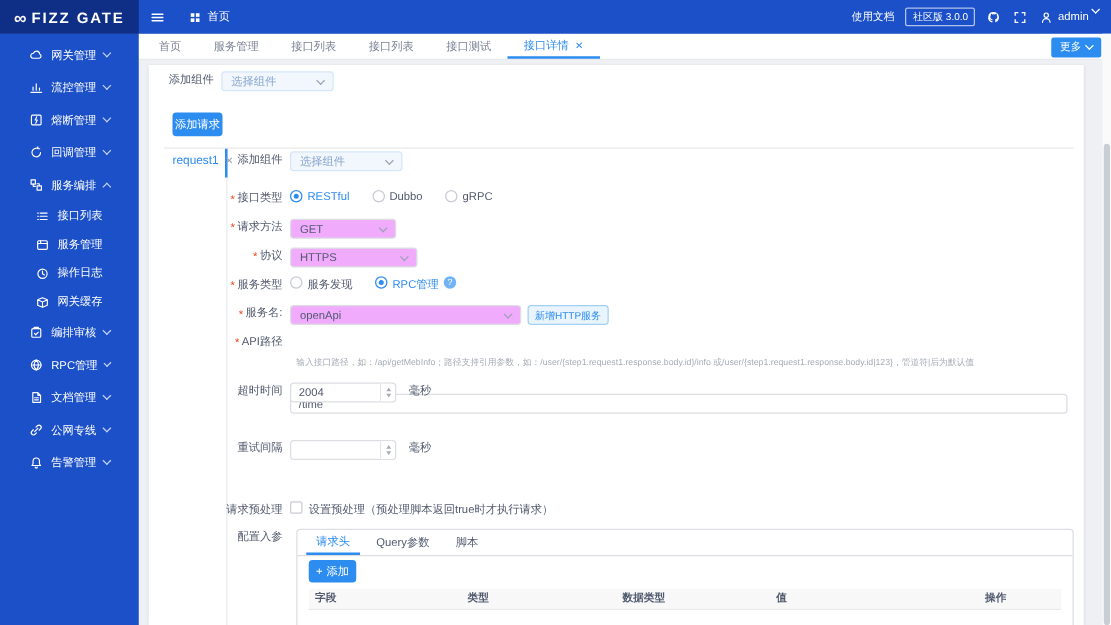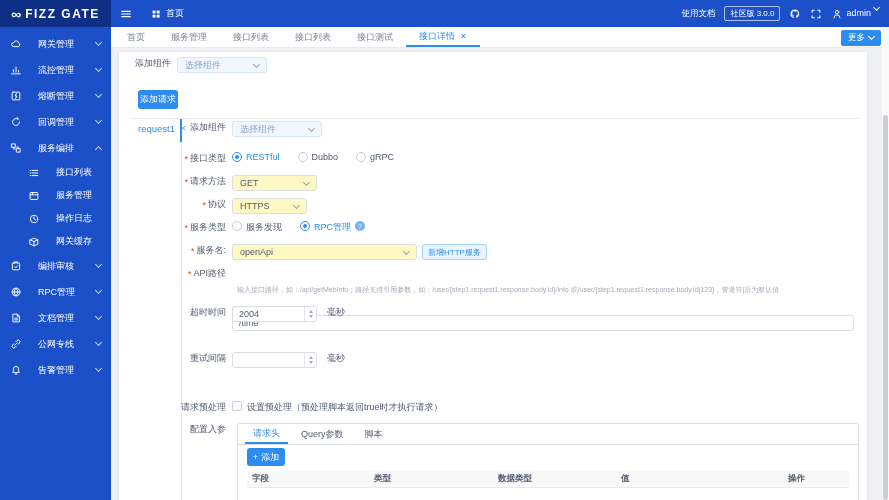--- a/index.html
+++ b/index.html
@@ -15,39 +15,39 @@
   .home-chip{display:flex;align-items:center;gap:4px;margin-left:18px;font-size:9px;cursor:pointer}
   .top-right{margin-left:auto;display:flex;align-items:center;gap:9px;padding-right:10px;font-size:8.5px}
   .badge{border:1px solid rgba(255,255,255,.65);border-radius:2px;padding:1px 5px;font-size:8px;white-space:nowrap}
   .userbox{display:flex;align-items:flex-start;gap:3px;cursor:pointer;font-size:9px}
   .chev{display:inline-block;width:5px;height:5px;border-right:1px solid currentColor;border-bottom:1px solid currentColor;transform:rotate(45deg);margin-top:-3px}
   .chev.up{transform:rotate(-135deg);margin-top:3px}
   svg.ti{width:12px;height:12px;display:block}
 
   
   .sidebar{position:absolute;left:0;top:27px;width:111px;bottom:0;background:#1c50c8;color:#fff;padding-top:4px;z-index:5}
-  .sitem{height:26px;display:flex;align-items:center;padding:0 10px;font-size:9px;gap:16px;cursor:pointer;white-space:nowrap}
+  .sitem{height:26px;display:flex;align-items:center;padding:0 23px;font-size:9px;gap:6px;cursor:pointer;white-space:nowrap}
   .sitem .schev{margin-left:auto;opacity:.75;color:#fff}
   .ssub .sitem{height:23px;padding-left:28px}
   svg.si{width:12px;height:12px;flex:none;stroke:#fff;fill:none;stroke-width:1.1;stroke-linecap:round;stroke-linejoin:round}
 
   
   .main{position:absolute;left:111px;top:27px;right:0;bottom:0}
   .tabbar{position:absolute;left:0;top:0;right:0;height:21px;background:#fff;border-bottom:1px solid #e8eaec;display:flex;align-items:stretch;padding-left:3px}
   .tab{display:flex;align-items:center;padding:0 13px;font-size:9px;color:#7a8293;cursor:pointer}
   .tab.active{color:#2d8cf0;border-bottom:2px solid #2d8cf0}
   .tclose{margin-left:5px;font-size:8px;color:#2d8cf0;cursor:pointer}
   .more-btn{position:absolute;right:8px;top:2.5px;width:40px;height:16px;background:#2d8cf0;color:#fff;font-size:8.5px;border-radius:2px;display:flex;align-items:center;justify-content:center;gap:4px;cursor:pointer;border:none;font-family:inherit}
   .card{position:absolute;left:8px;top:25px;width:748px;bottom:0;background:#fff;box-shadow:0 1px 3px rgba(0,0,0,.10);overflow:hidden}
 
   
   .frow{position:absolute;display:flex;align-items:flex-start;font-size:9px;color:#515a6e}
   .flabel{width:113px;flex:none;display:flex;justify-content:flex-end;align-items:center;gap:2px;padding-right:6px}
   .star{color:#ed4014}
-  .sel{height:16px;border:1px solid #dcdee2;border-radius:3px;background:#fef9c3;display:flex;align-items:center;justify-content:space-between;padding:0 7px;font-size:9px;color:#515a6e;cursor:pointer}
+  .sel{height:16px;border:1px solid #dcdee2;border-radius:3px;background:#f0abfc;display:flex;align-items:center;justify-content:space-between;padding:0 7px;font-size:9px;color:#515a6e;cursor:pointer}
   .sel .chev{color:#9aa2b1;margin-top:-2px}
   .sel.lite{background:#f1f7fd;border-color:#d5e6f8;color:#87a4ce}
   .inp{height:16px;border:1px solid #dcdee2;border-radius:3px;background:#fff;font-size:9px;color:#515a6e;padding:0 6px;font-family:inherit;outline:none;width:100%}
   .numwrap{position:relative;width:85px;height:16px;flex:none}
   .numwrap .inp{padding-right:16px}
   .spin{position:absolute;right:1px;top:1px;bottom:1px;width:12px;border-left:1px solid #e4e6ea;display:flex;flex-direction:column;align-items:center;justify-content:center;gap:2px;cursor:pointer;background:#fff;border-radius:0 3px 3px 0}
   .tri-up{width:0;height:0;border-left:2.5px solid transparent;border-right:2.5px solid transparent;border-bottom:3px solid #a6abb5}
   .tri-dn{width:0;height:0;border-left:2.5px solid transparent;border-right:2.5px solid transparent;border-top:3px solid #a6abb5}
   .radio{width:10px;height:10px;border:1px solid #c9ccd4;border-radius:50%;background:#fff;flex:none;position:relative;cursor:pointer}
   .radio.on{border-color:#2d8cf0}
@@ -313,21 +313,21 @@
           <span>GET</span>
           <span class="chev"></span>
         </div>
       </div>
 
       <div class="frow" style="top:146px;left:0;height:16px">
         <span class="flabel">
             <span class="star">*</span>
             <span>协议</span>
           </span>
-        <div class="sel" style="width:75px">
+        <div class="sel" style="width:102px">
           <span>HTTPS</span>
           <span class="chev"></span>
         </div>
       </div>
 
       <div class="frow" style="top:169px;left:0;height:14px">
         <span class="flabel">
             <span class="star">*</span>
             <span>服务类型</span>
           </span>

